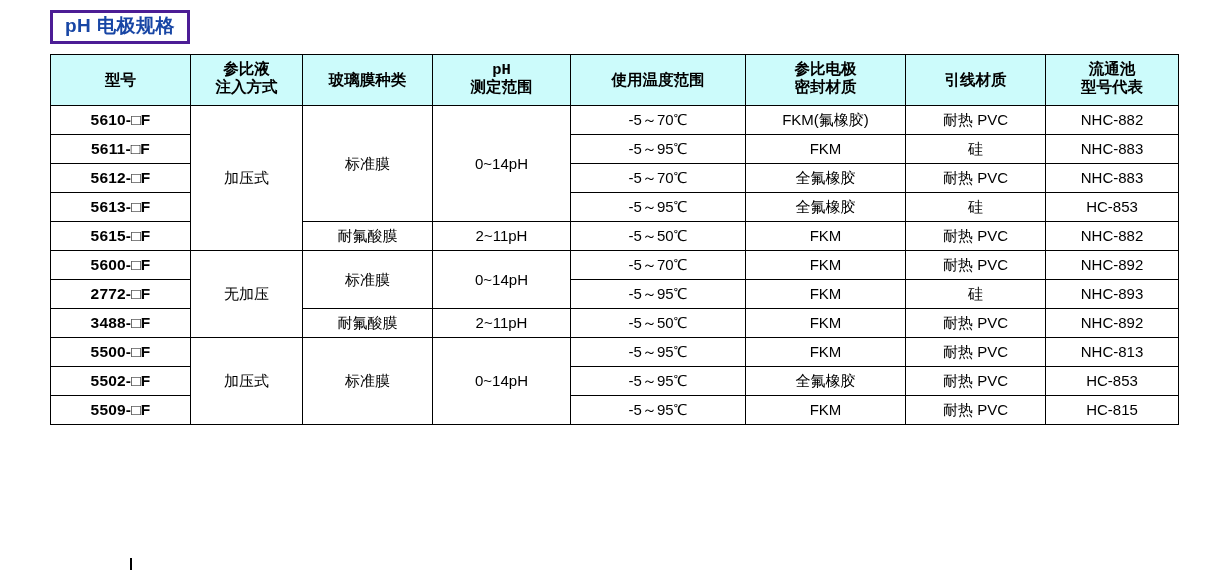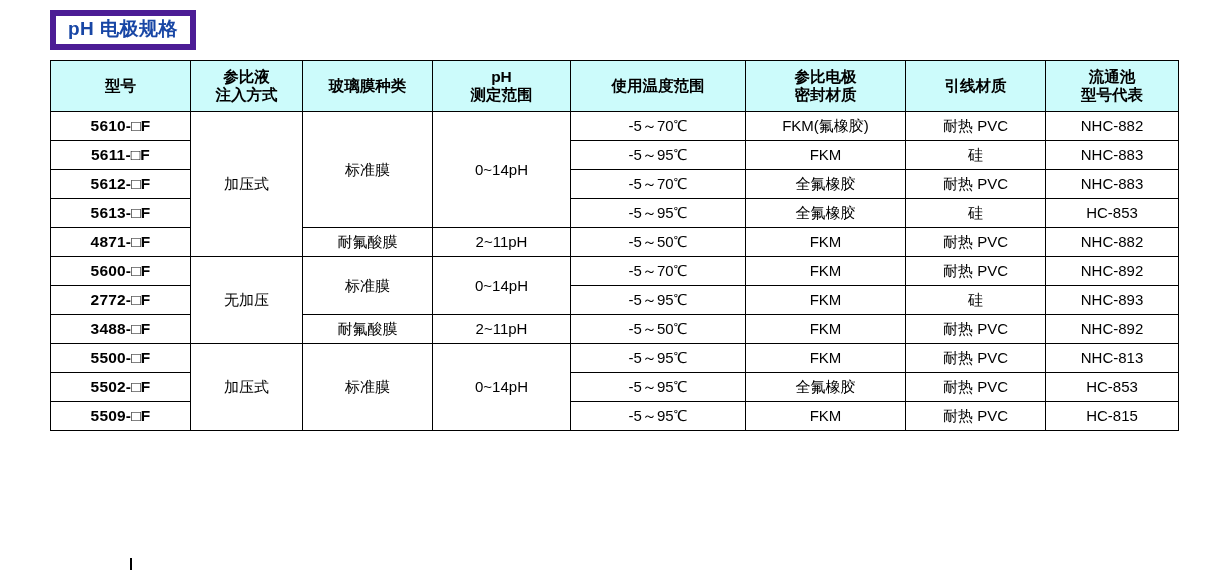--- a/index.html
+++ b/index.html
@@ -22,21 +22,21 @@
     padding: 0;
   }
 
   
   .heading-wrap {
     margin: 10px 0 0 50px;
     display: inline-block;
   }
   .heading-box {
     display: inline-block;
-    border: 6px solid #4c1d95;
+    border: 3px solid #4c1d95;
     padding: 3px 12px 4px 12px;
     background: #ffffff;
   }
   .heading-box .title {
     color: #1846a5;
     font-size: 19px;
     font-weight: bold;
     letter-spacing: 0.5px;
     line-height: 1.1;
     white-space: nowrap;
@@ -74,20 +74,21 @@
     line-height: 1.15;
   }
   table.spec thead th {
     background: #ccfbfb;
     font-weight: bold;
     font-size: 15.5px;
     height: 50px;
   }
   table.spec thead th .l2 {
     display: block;
+    font-family: Liberation Mono, monospace;
   }
   td.model {
     font-weight: bold;
     font-size: 15.5px;
     letter-spacing: 0.2px;
   }
   td.cellnorm {
     font-size: 15px;
     border-radius: 9px;
   }
@@ -199,21 +200,21 @@
 
         <tr>
           <td class="model">5613-□F</td>
           <td class="cellnorm">-5～95℃</td>
           <td class="cellnorm">全氟橡胶</td>
           <td class="cellnorm">硅</td>
           <td class="cellnorm">HC-853</td>
         </tr>
 
         <tr>
-          <td class="model">4871-□F</td>
+          <td class="model">5615-□F</td>
           <td class="cellnorm">耐氟酸膜</td>
           <td class="cellnorm">2~11pH</td>
           <td class="cellnorm">-5～50℃</td>
           <td class="cellnorm">FKM</td>
           <td class="cellnorm">耐热 PVC</td>
           <td class="cellnorm">NHC-882</td>
         </tr>
 
         <tr>
           <td class="model">5600-□F</td>

